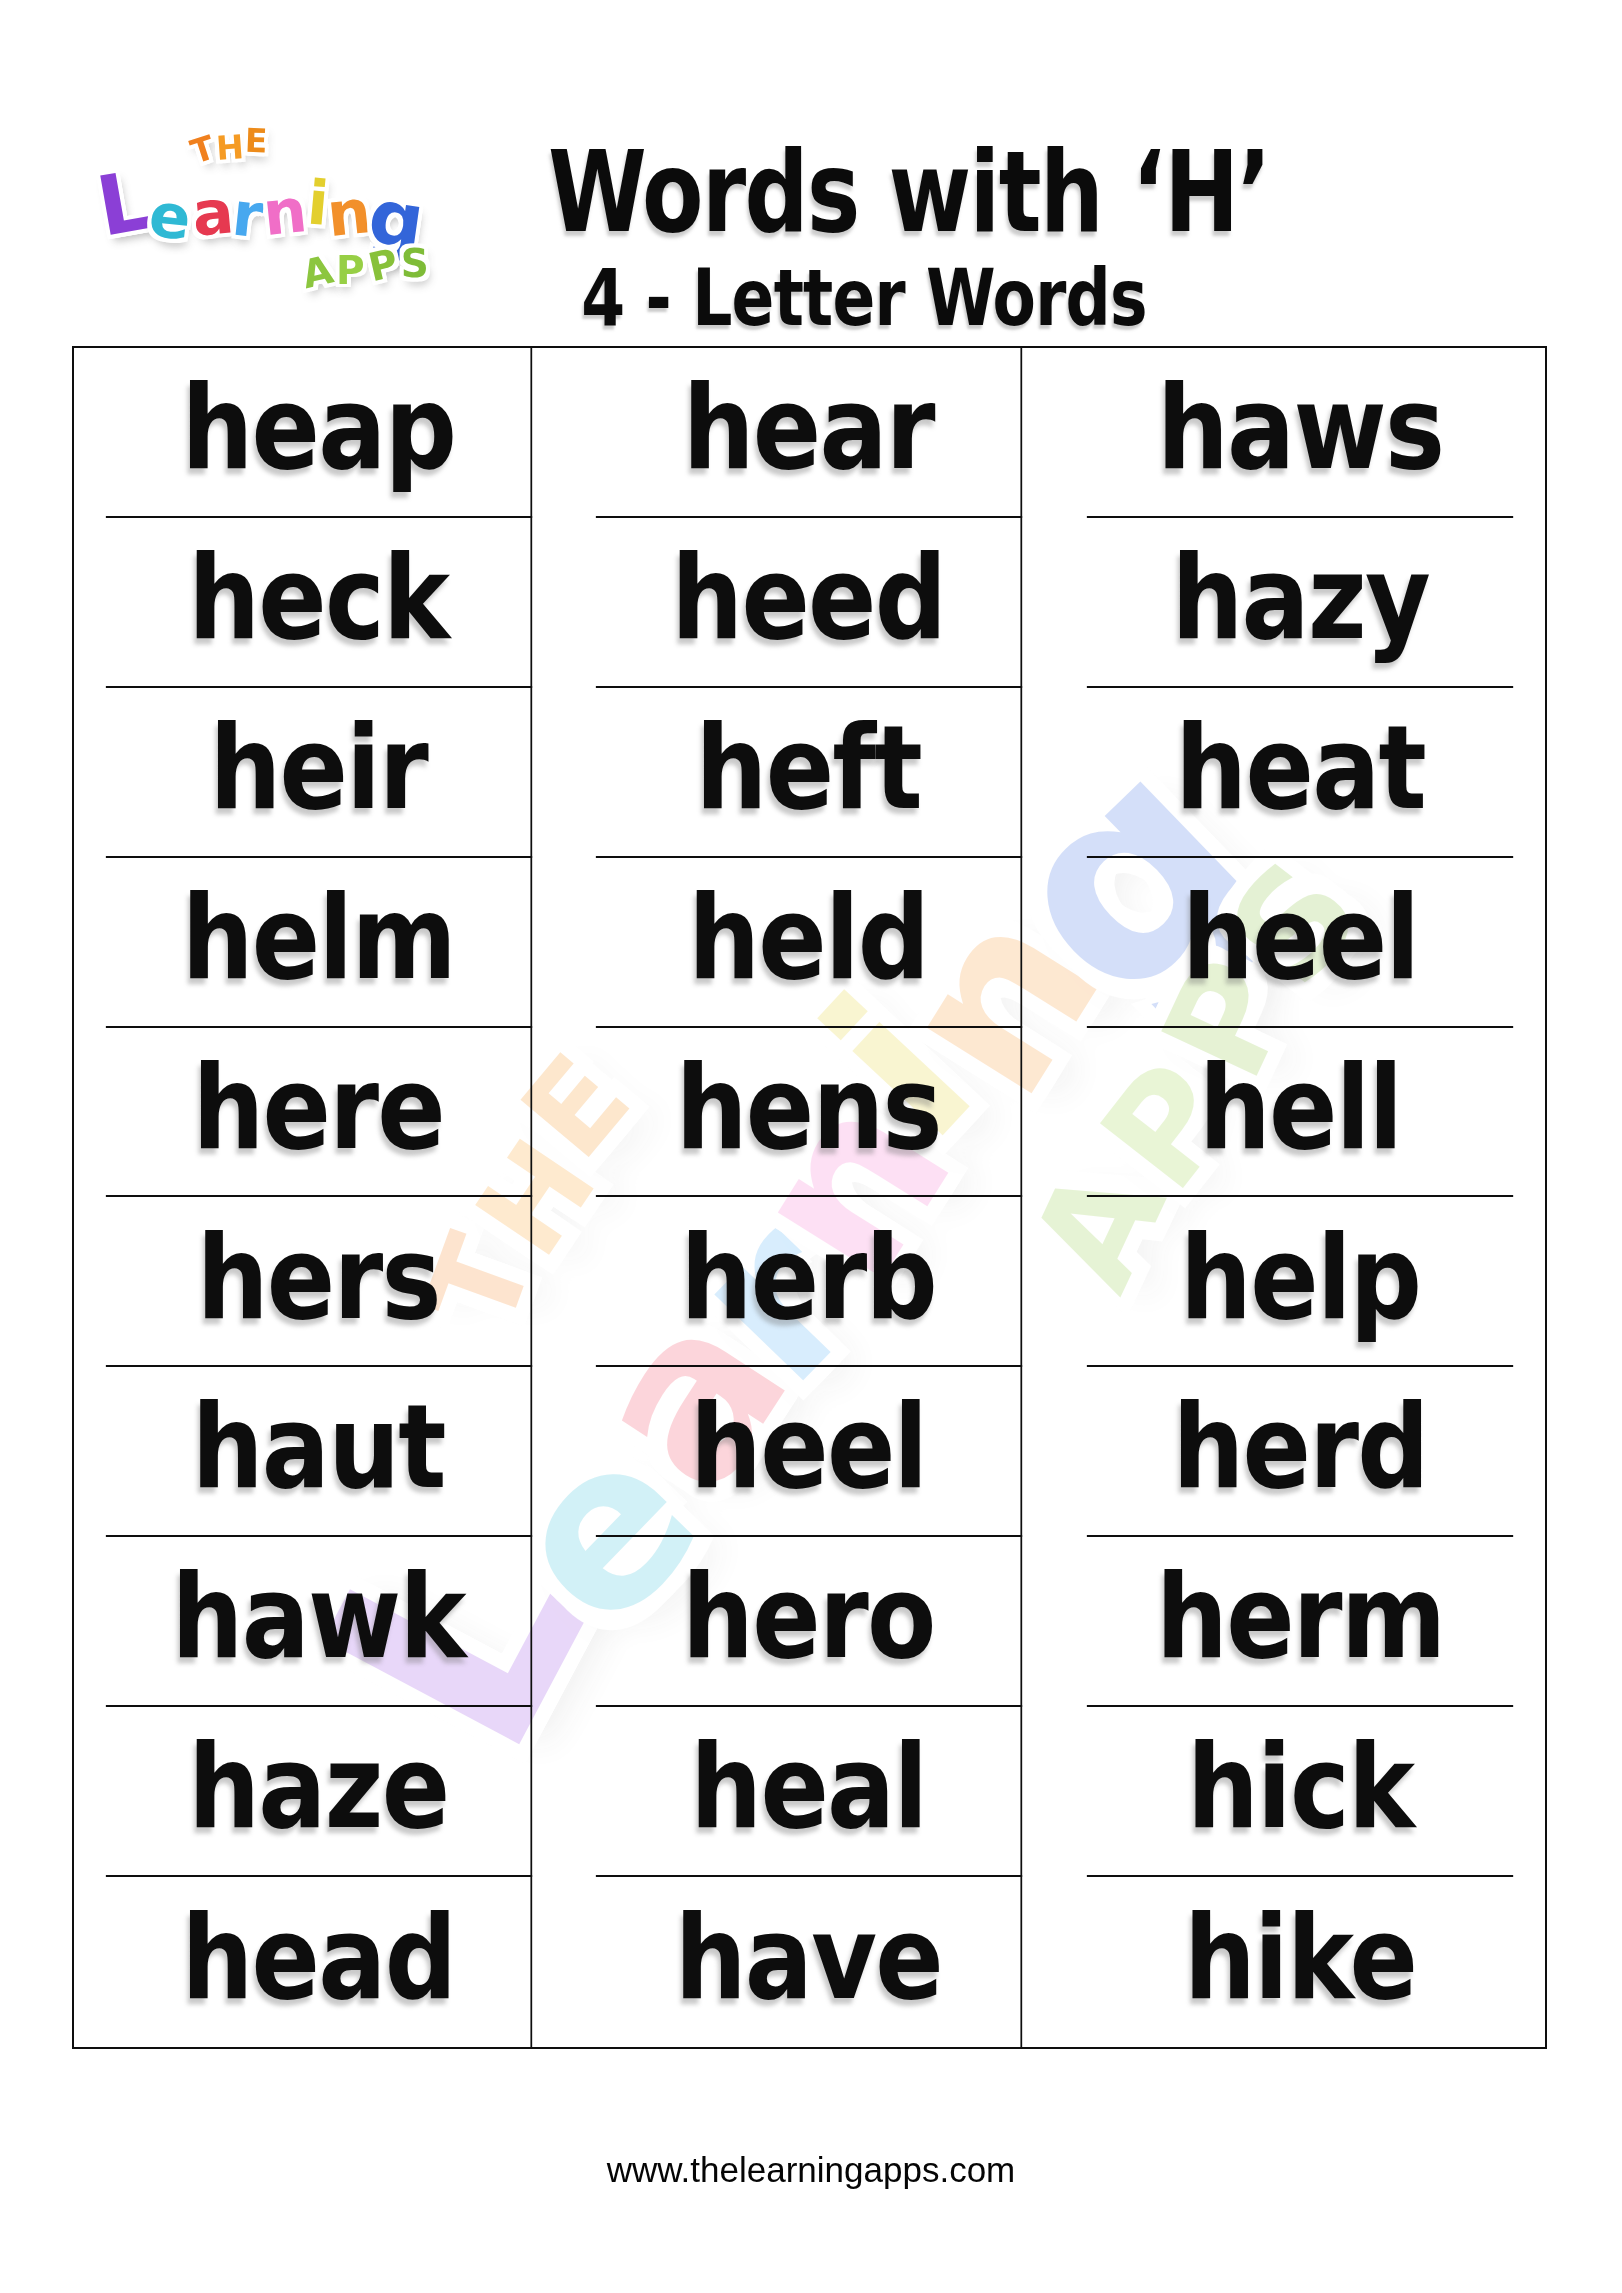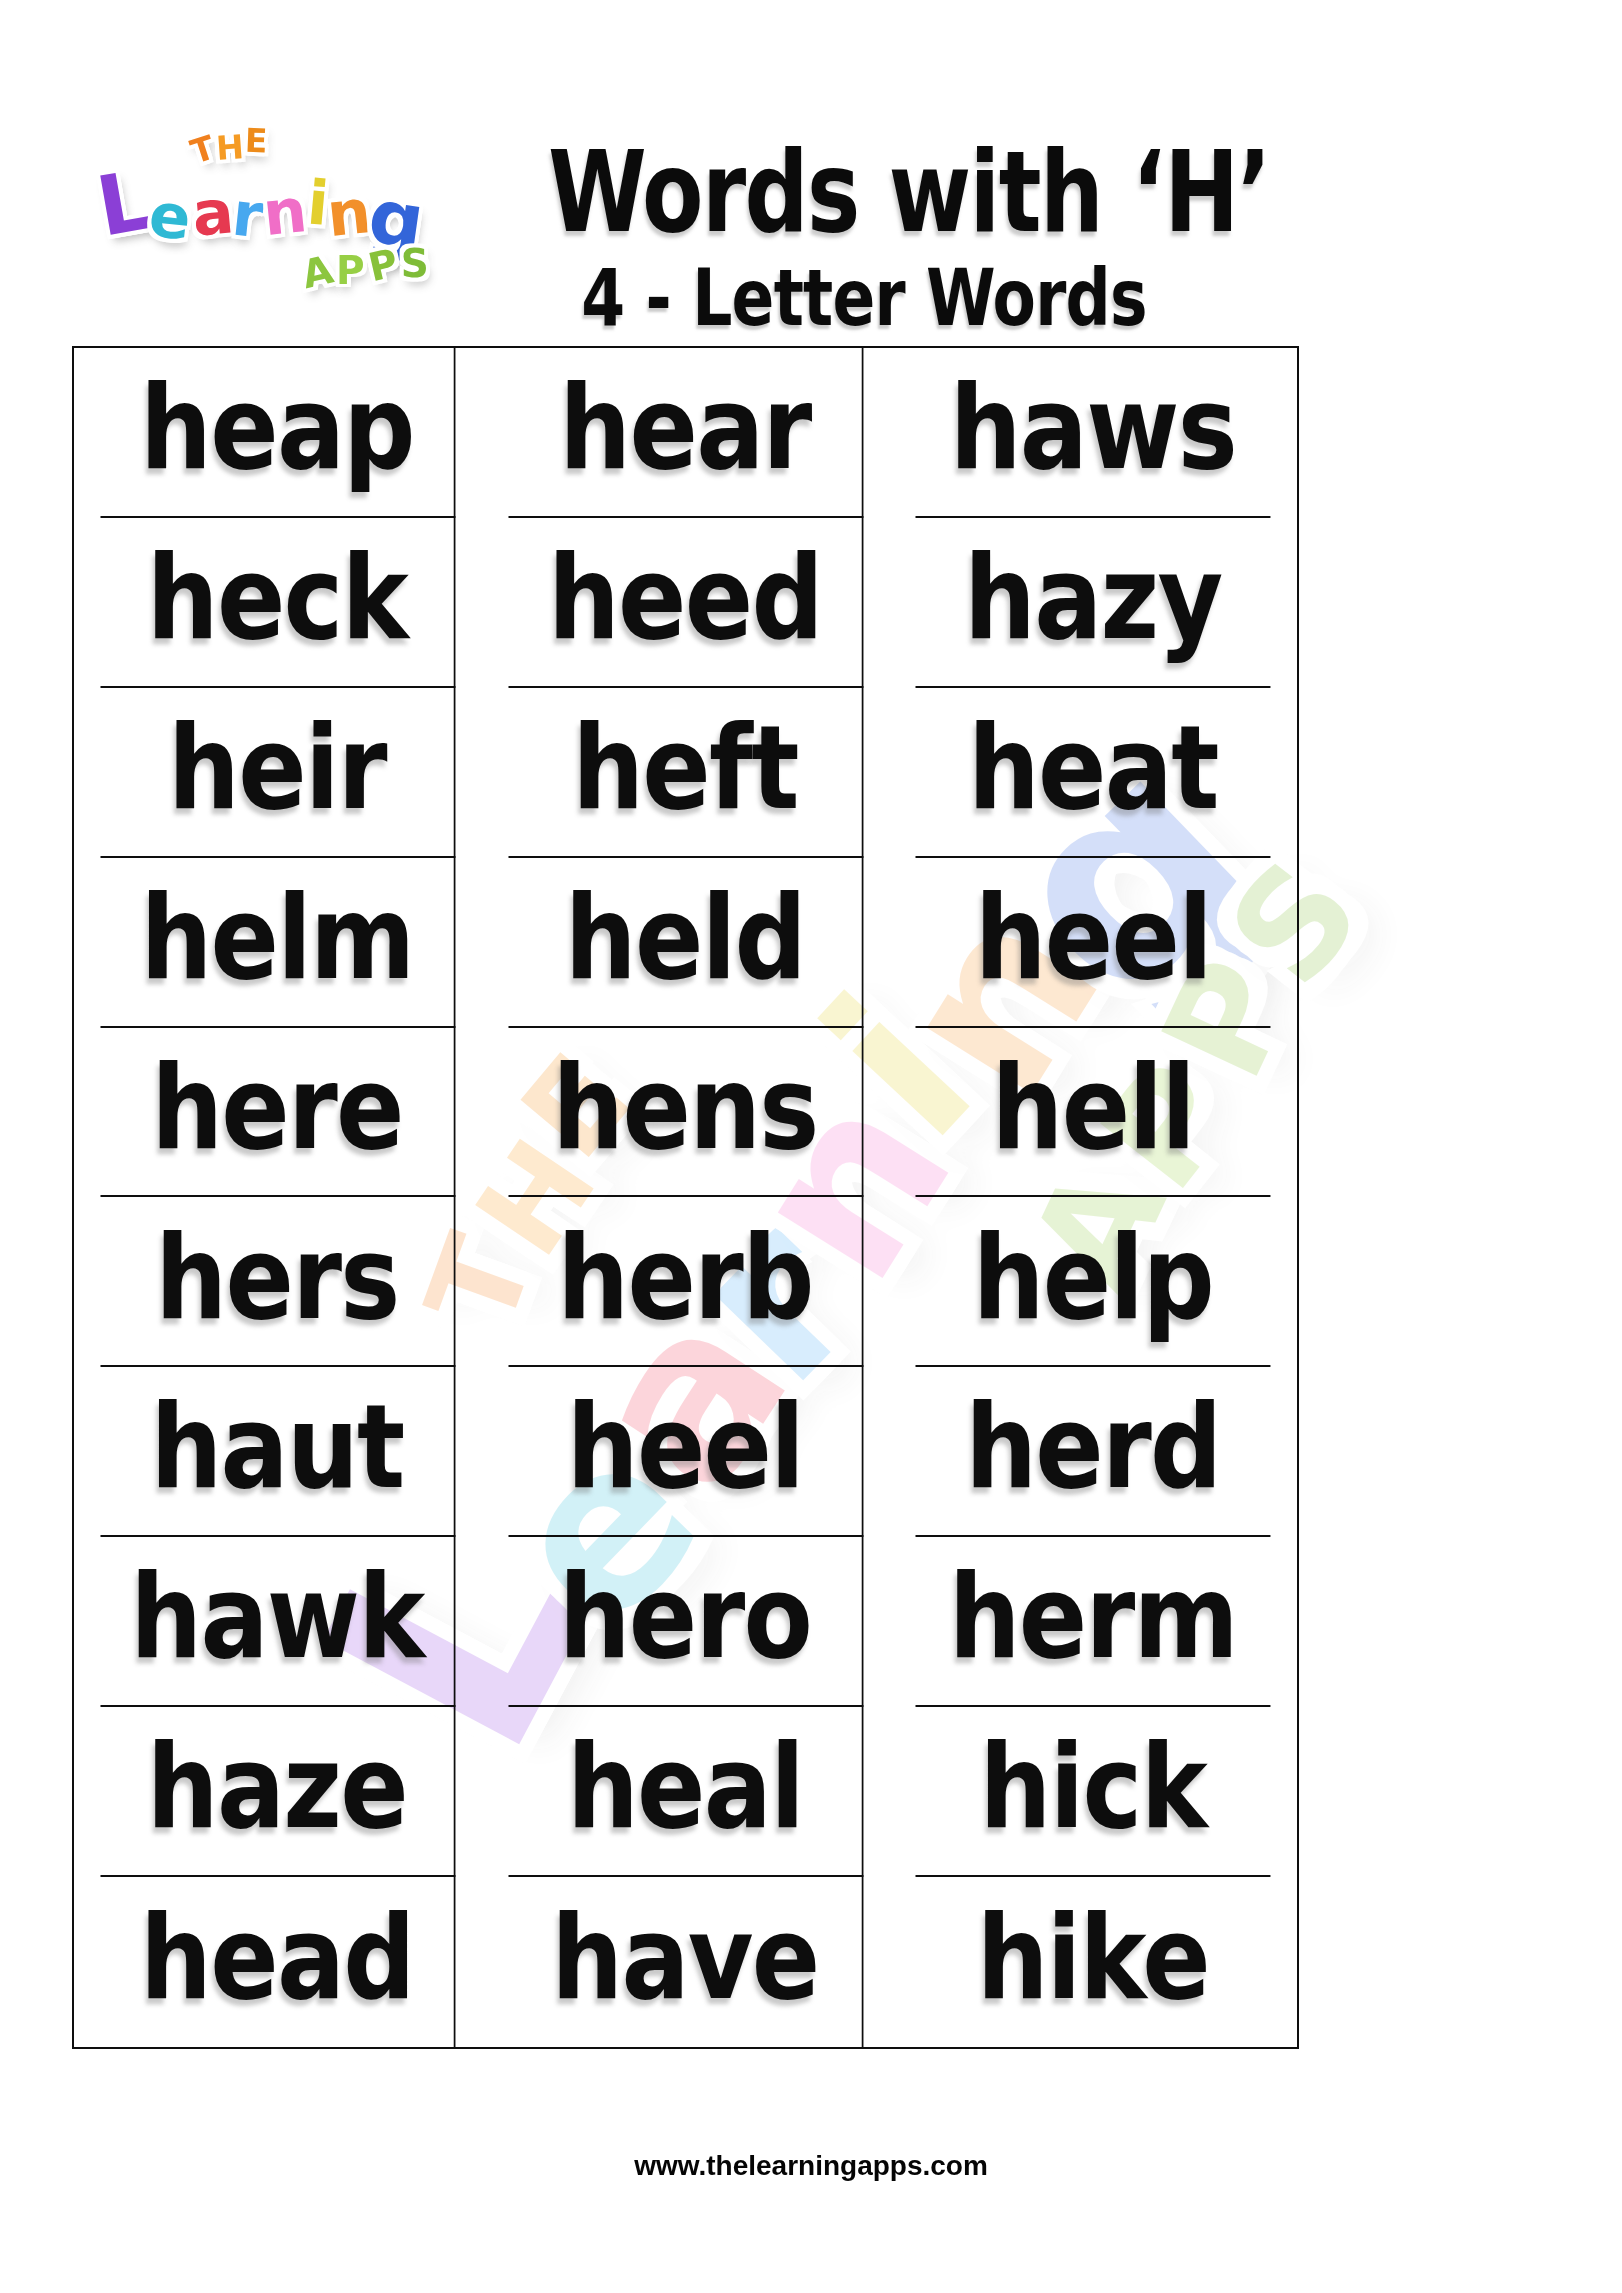--- a/index.html
+++ b/index.html
@@ -67,21 +67,21 @@
     transform:translateX(-50%) scaleX(0.81);
     font-size:78px;font-weight:bold;line-height:1;
     letter-spacing:-1px;color:#0b0b0b;white-space:nowrap;
     text-shadow:-2px 3.9px 2.9px rgba(110,110,110,.35);
     z-index:3;
   }
 
   
   .word-grid{
     position:absolute;left:72px;top:346px;
-    width:1227px;height:1703px;
+    width:1475px;height:1703px;
     box-sizing:border-box;
     border:2.9px solid #0e0e0e;
     display:grid;
     grid-template-columns:repeat(3,1fr);
     grid-template-rows:repeat(10,1fr);
     z-index:2;
     background:transparent;
   }
   .cell{
     box-sizing:border-box;
@@ -95,21 +95,21 @@
     text-shadow:-2.9px 5.9px 4.9px rgba(115,115,115,.38);
   }
   .cell:nth-child(3n){border-right:none;}
   .cell:nth-child(n+28){border-bottom:none;}
 
   
   .footer-url{
     position:absolute;left:50%;top:2152px;
     transform:translateX(-50%);
     font-family:"Liberation Sans",sans-serif;
-    font-size:28px;font-weight:bold;line-height:1;
+    font-size:35px;font-weight:normal;line-height:1;
     color:#050505;letter-spacing:0px;white-space:nowrap;
     z-index:3;
   }
 </style>
 </head>
 <body>
 
 <div class="page">
 
   <div class="watermark">

